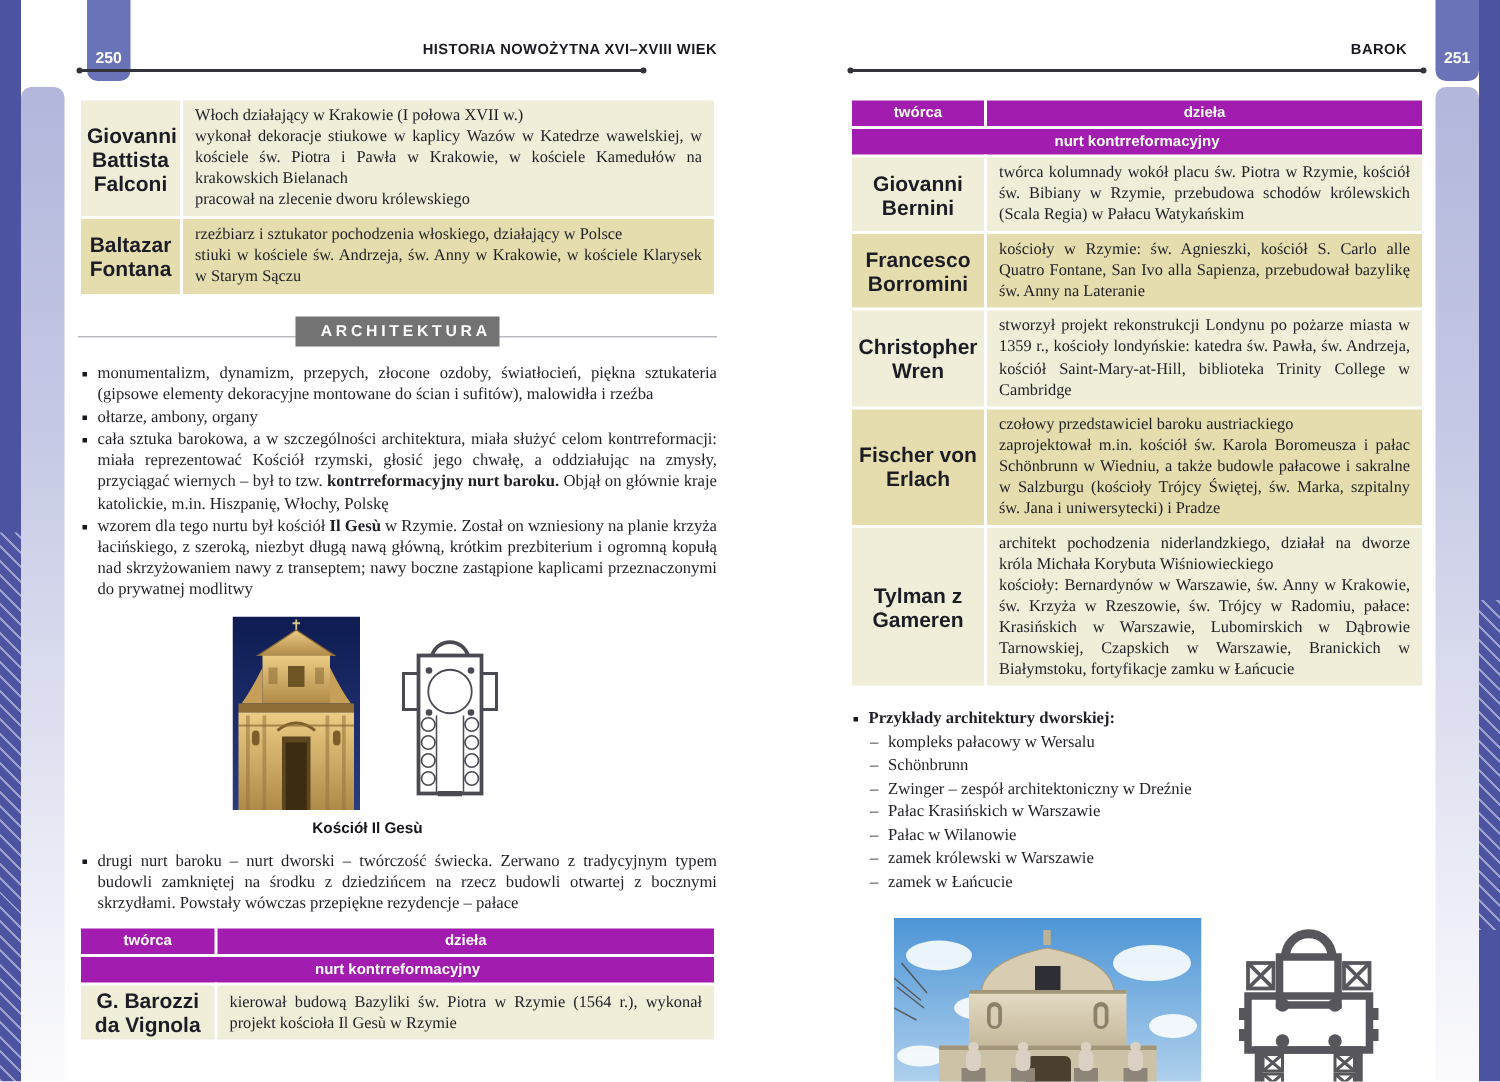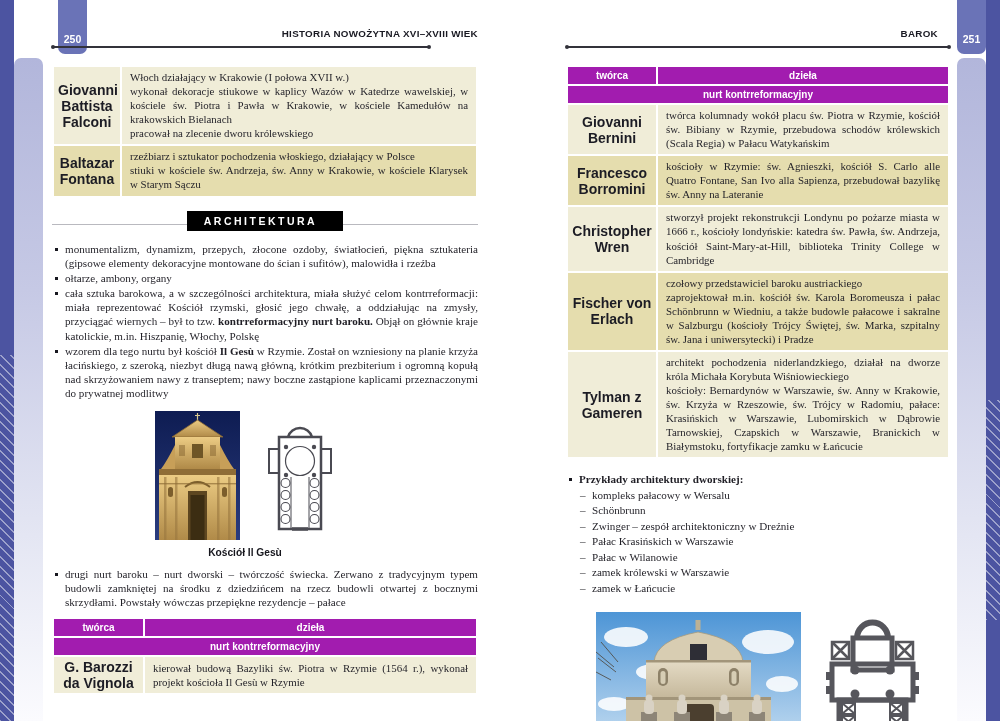--- a/index.html
+++ b/index.html
@@ -49,23 +49,23 @@
     color:#1c1c24; text-align:center; padding:2px 4px;}
   .desc-cell{font-size:10.9px; line-height:1.29; text-align:justify; padding:3px 8px 4px;}
   .preline{white-space:pre-line;}
   .intro-table{margin-top:17px;}
   .creators-table{margin-top:8px;}
   #page-right .creators-table{margin-top:17px;}
 
   
   .section-wrap{position:relative; margin-top:13px; height:22px;}
   .section-wrap .hline{position:absolute; left:0; right:0; top:13px; height:1px; background:#b9b9bf;}
-  .section-badge{position:relative; margin:0 auto; width:max-content; background:#000000; color:#fff;
+  .section-badge{position:relative; margin:0 auto; width:max-content; background:#737373; color:#fff;
     font-family:"Liberation Sans", sans-serif; font-weight:bold; font-size:10.5px;
-    letter-spacing:2.5px; padding:4px 26px 4px 17px;}
+    letter-spacing:2.5px; padding:4px 6px 4px 17px;}
 
   
   ul.bullets{list-style:none; margin:9px 0 0; padding:0;}
   ul.bullets > li{position:relative; padding-left:13px; font-size:11.1px; line-height:1.28;
     text-align:justify; margin-bottom:1px;}
   ul.bullets > li::before{content:""; position:absolute; left:3px; top:6px; width:3px; height:3px; background:#17171f;}
   ul.dash-list{list-style:none; margin:1px 0 0; padding:0 0 0 1px;}
   ul.dash-list li{position:relative; padding-left:12px; font-size:11.1px; line-height:1.4; text-align:left;}
   ul.dash-list li::before{content:"–"; position:absolute; left:0; top:0;}
 
@@ -249,21 +249,21 @@
     <tr class="light">
       <td class="name-cell">Giovanni Bernini</td>
       <td class="desc-cell preline">twórca kolumnady wokół placu św. Piotra w Rzymie, kościół św. Bibiany w Rzymie, przebudowa schodów królewskich (Scala Regia) w Pałacu Watykańskim</td>
     </tr>
     <tr class="dark">
       <td class="name-cell">Francesco Borromini</td>
       <td class="desc-cell preline">kościoły w Rzymie: św. Agnieszki, kościół S. Carlo alle Quatro Fontane, San Ivo alla Sapienza, przebudował bazylikę św. Anny na Lateranie</td>
     </tr>
     <tr class="light">
       <td class="name-cell">Christopher Wren</td>
-      <td class="desc-cell preline">stworzył projekt rekonstrukcji Londynu po pożarze miasta w 1666 r., kościoły londyńskie: katedra św. Pawła, św. Andrzeja, kościół Saint-Mary-at-Hill, biblioteka Trinity College w Cambridge</td>
+      <td class="desc-cell preline">stworzył projekt rekonstrukcji Londynu po pożarze miasta w 1359 r., kościoły londyńskie: katedra św. Pawła, św. Andrzeja, kościół Saint-Mary-at-Hill, biblioteka Trinity College w Cambridge</td>
     </tr>
     <tr class="dark">
       <td class="name-cell">Fischer von Erlach</td>
       <td class="desc-cell preline">czołowy przedstawiciel baroku austriackiego
 zaprojektował m.in. kościół św. Karola Boromeusza i pałac Schönbrunn w Wiedniu, a także budowle pałacowe i sakralne w Salzburgu (kościoły Trójcy Świętej, św. Marka, szpitalny św. Jana i uniwersytecki) i Pradze</td>
     </tr>
     <tr class="light">
       <td class="name-cell">Tylman z Gameren</td>
       <td class="desc-cell preline">architekt pochodzenia niderlandzkiego, działał na dworze króla Michała Korybuta Wiśniowieckiego
 kościoły: Bernardynów w Warszawie, św. Anny w Krakowie, św. Krzyża w Rzeszowie, św. Trójcy w Radomiu, pałace: Krasińskich w Warszawie, Lubomirskich w Dąbrowie Tarnowskiej, Czapskich w Warszawie, Branickich w Białymstoku, fortyfikacje zamku w Łańcucie</td>

